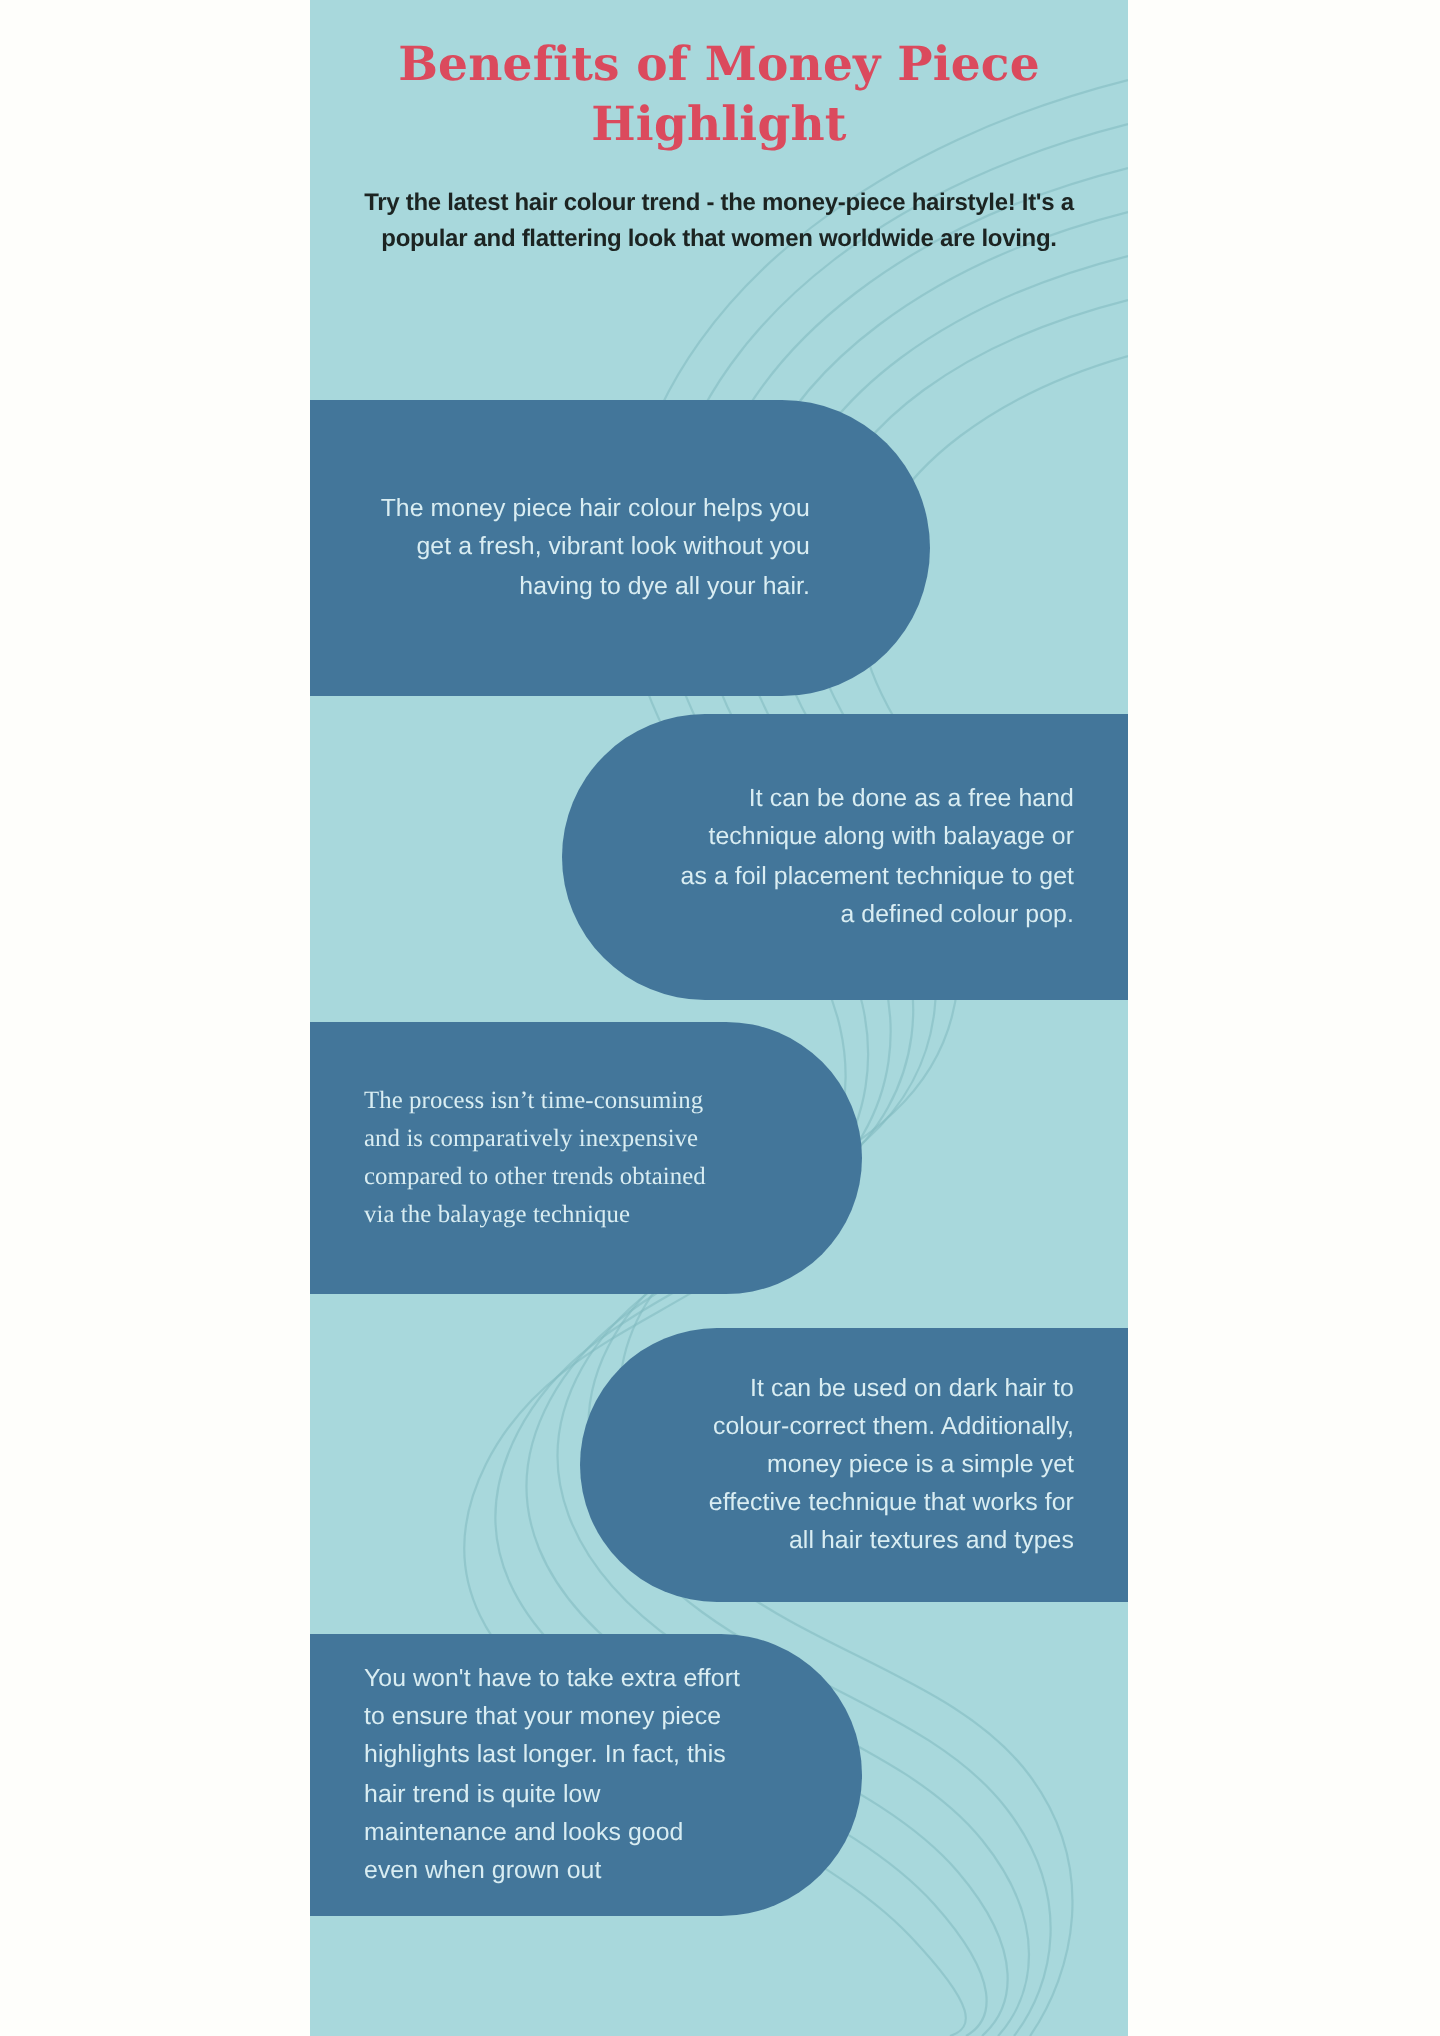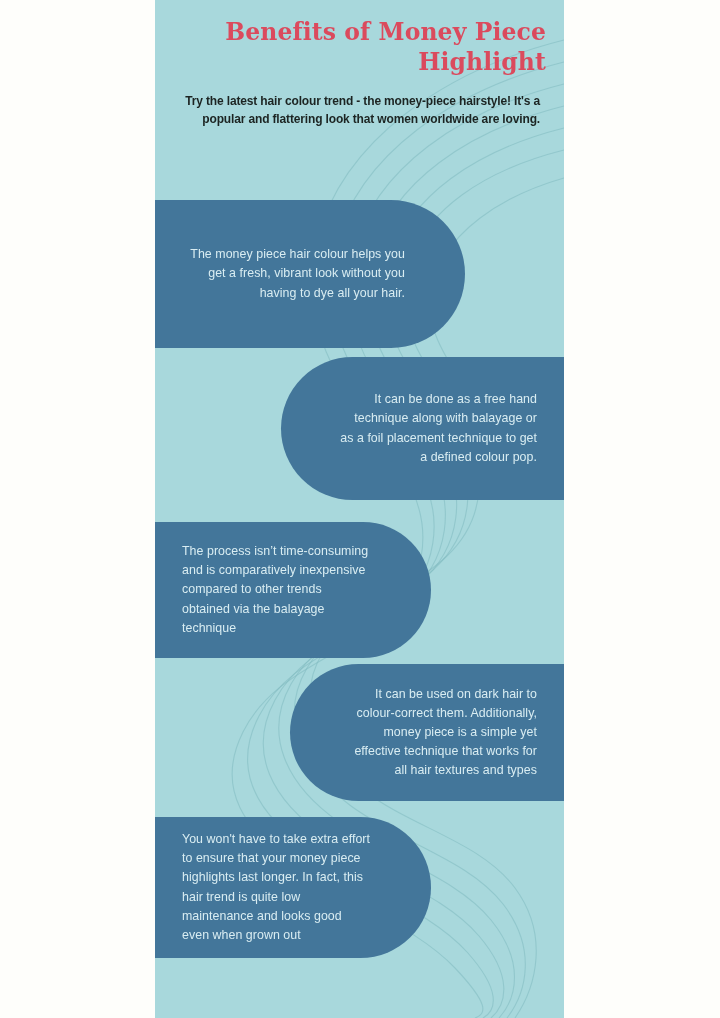--- a/index.html
+++ b/index.html
@@ -35,21 +35,21 @@
     stroke-width:1.1;
     opacity:.55;
   }
 
   
   #header {
     position:absolute;
     left:0; top:0;
     width:409px;
     padding:18px 18px 0 18px;
-    text-align:right;
+    text-align:center;
     z-index:3;
   }
   #title {
     font-family:"DejaVu Serif", serif;
     font-weight:bold;
     font-size:23.5px;
     line-height:1.26;
     color:#DB4A5D;
     letter-spacing:.1px;
   }
@@ -89,21 +89,21 @@
     font-weight:500;
     letter-spacing:.05px;
     white-space:pre-line;
   }
   .card.left .card-text  { padding:0 60px 0 27px; }
   .card.right .card-text { padding:0 27px 0 57px;text-align:right; }
 
   
   #card-1 { top:200px; width:310px; height:148px;text-align:right; }
   #card-2 { top:357px; width:283px; height:143px; }
-  #card-3 { top:522px; width:276px; height:136px; }
+  #card-3 { top:511px; width:276px; height:136px;font-family:Liberation Serif, serif; }
   #card-4 { top:664px; width:274px; height:137px; }
   #card-5 { top:817px; width:276px; height:141px;justify-content:center; }
 </style>
 </head>
 <body>
 
 <div id="poster">
 
   <svg id="topo" viewBox="0 0 409 1018" preserveAspectRatio="none" aria-hidden="true">
     <path d="M409,150 C330,170 268,210 252,270 C236,330 278,372 306,420 C334,468 330,520 292,556 C254,592 196,606 168,652 C140,698 158,752 208,790 C258,828 326,842 360,888 C394,934 382,986 360,1018"></path>

